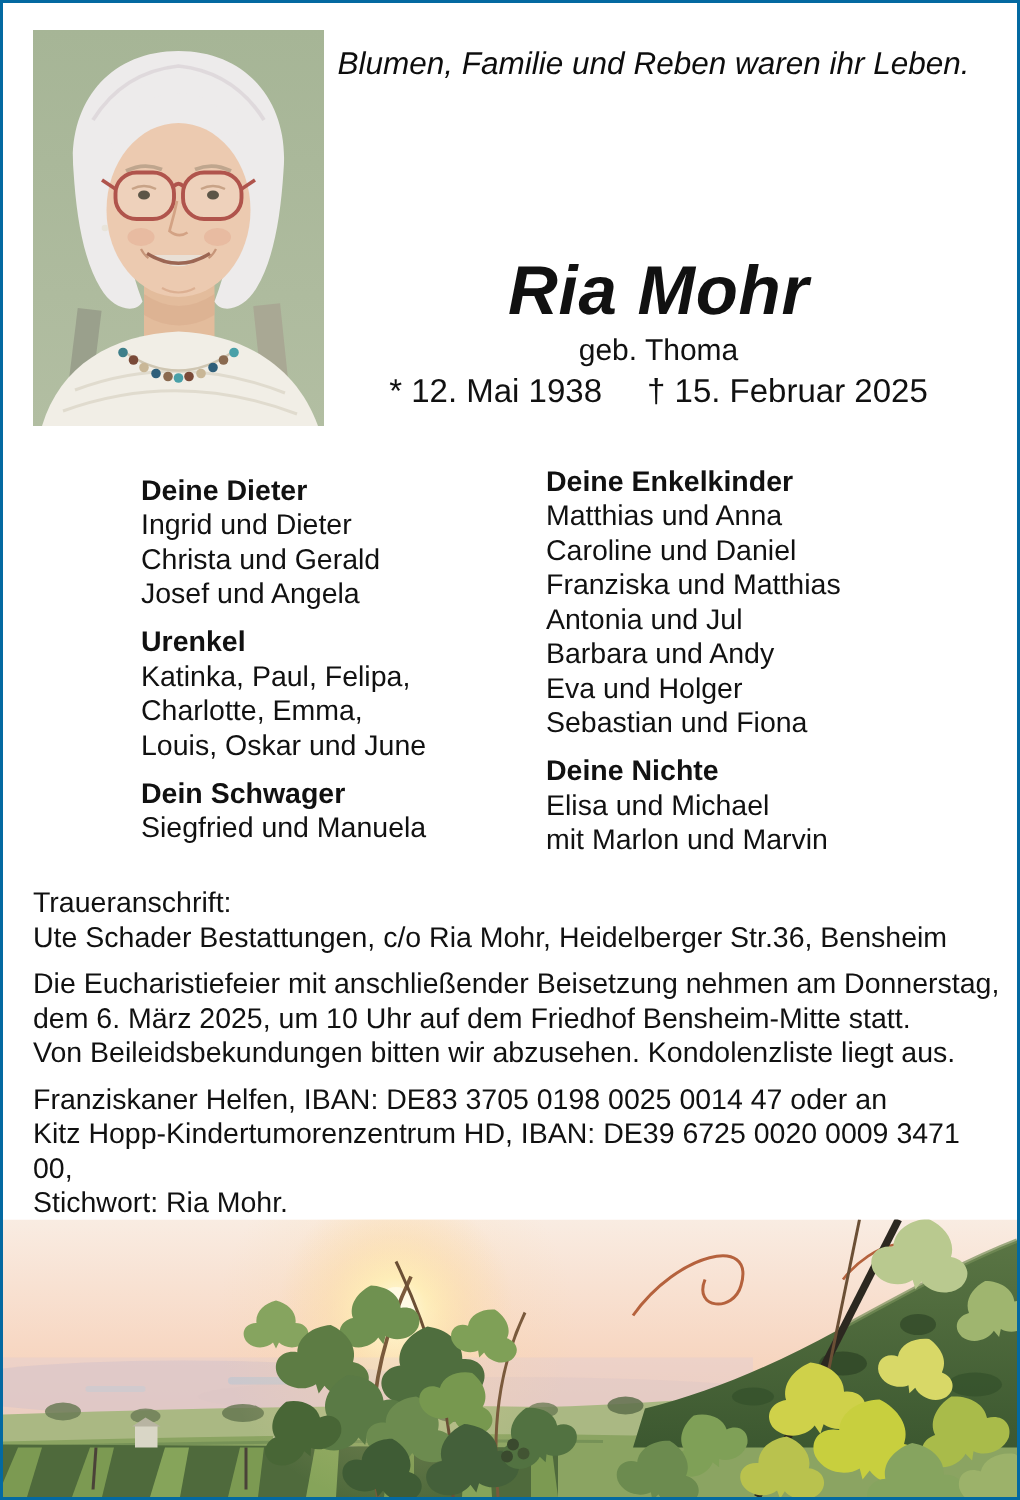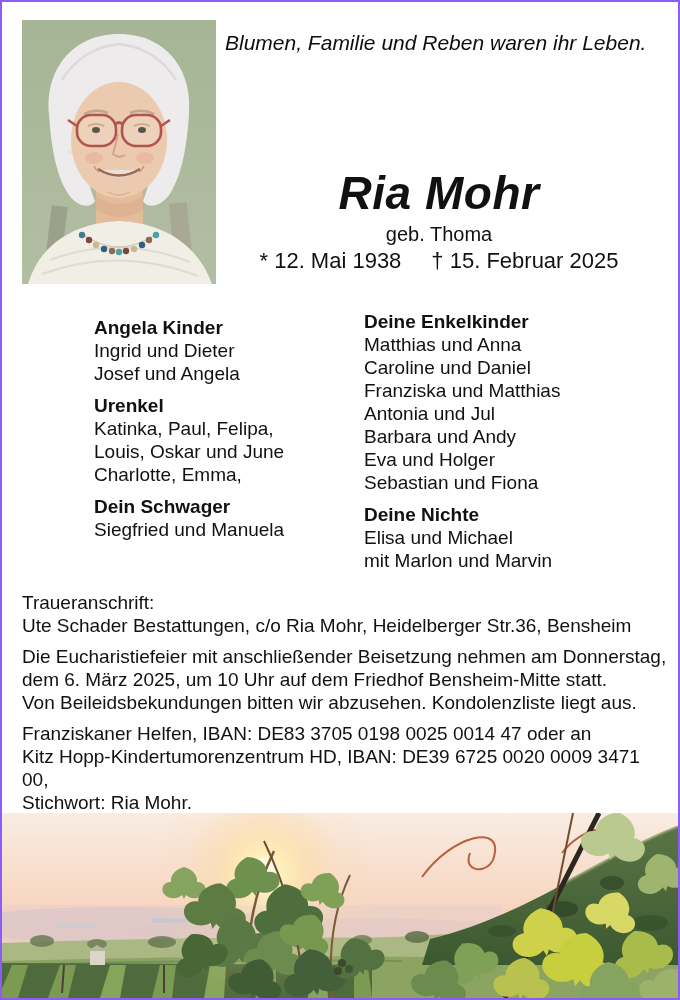--- a/index.html
+++ b/index.html
@@ -1,20 +1,20 @@
 <!DOCTYPE html>
 <html><head>
 <meta charset="utf-8">
 <style>
   html,body { margin:0; padding:0; background:#ffffff; }
   .page {
     position:relative;
     width:680px; height:1000px;
     box-sizing:border-box;
-    border:2px solid #8b5cf6;
+    border:2px solid #0369a1;
     background:#ffffff;
     font-family:"Liberation Sans", sans-serif;
     color:#111;
     overflow:hidden;
   }
 
   
   .portrait { position:absolute; left:20px; top:18px; width:194px; height:264px; }
   .portrait svg { display:block; }
 
@@ -135,29 +135,30 @@
   <div class="name-block">
     <div class="name">Ria Mohr</div>
     <div class="maiden">geb. Thoma</div>
     <div class="dates">
       <span>* 12. Mai 1938</span><span class="gap"></span><span>† 15. Februar 2025</span>
     </div>
   </div>
 
   <div class="family-col family-left">
     <div class="fam-group">
-      <div class="fam-title">Angela Kinder</div>
+      <div class="fam-title">Deine Dieter</div>
       <div>Ingrid und Dieter</div>
+      <div>Christa und Gerald</div>
       <div>Josef und Angela</div>
     </div>
     <div class="fam-group">
       <div class="fam-title">Urenkel</div>
       <div>Katinka, Paul, Felipa,</div>
+      <div>Charlotte, Emma,</div>
       <div>Louis, Oskar und June</div>
-      <div>Charlotte, Emma,</div>
     </div>
     <div class="fam-group">
       <div class="fam-title">Dein Schwager</div>
       <div>Siegfried und Manuela</div>
     </div>
   </div>
 
   <div class="family-col family-right">
     <div class="fam-group">
       <div class="fam-title">Deine Enkelkinder</div>

